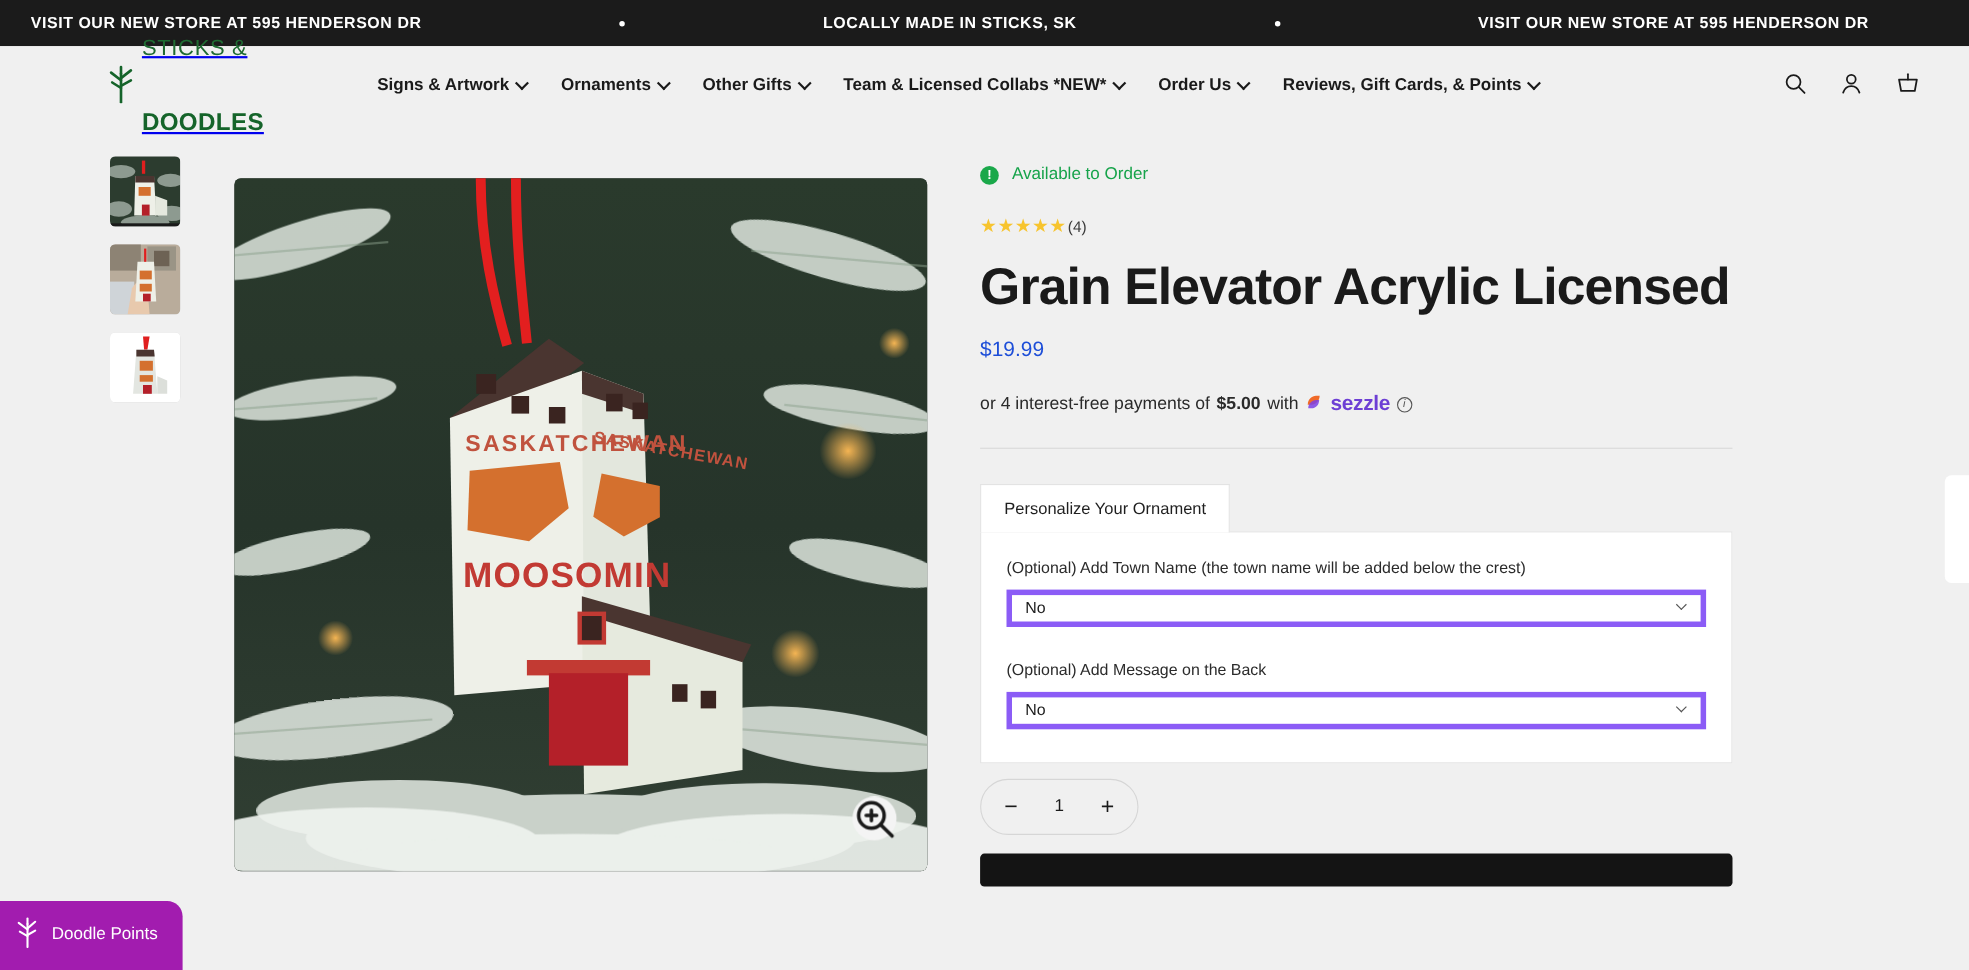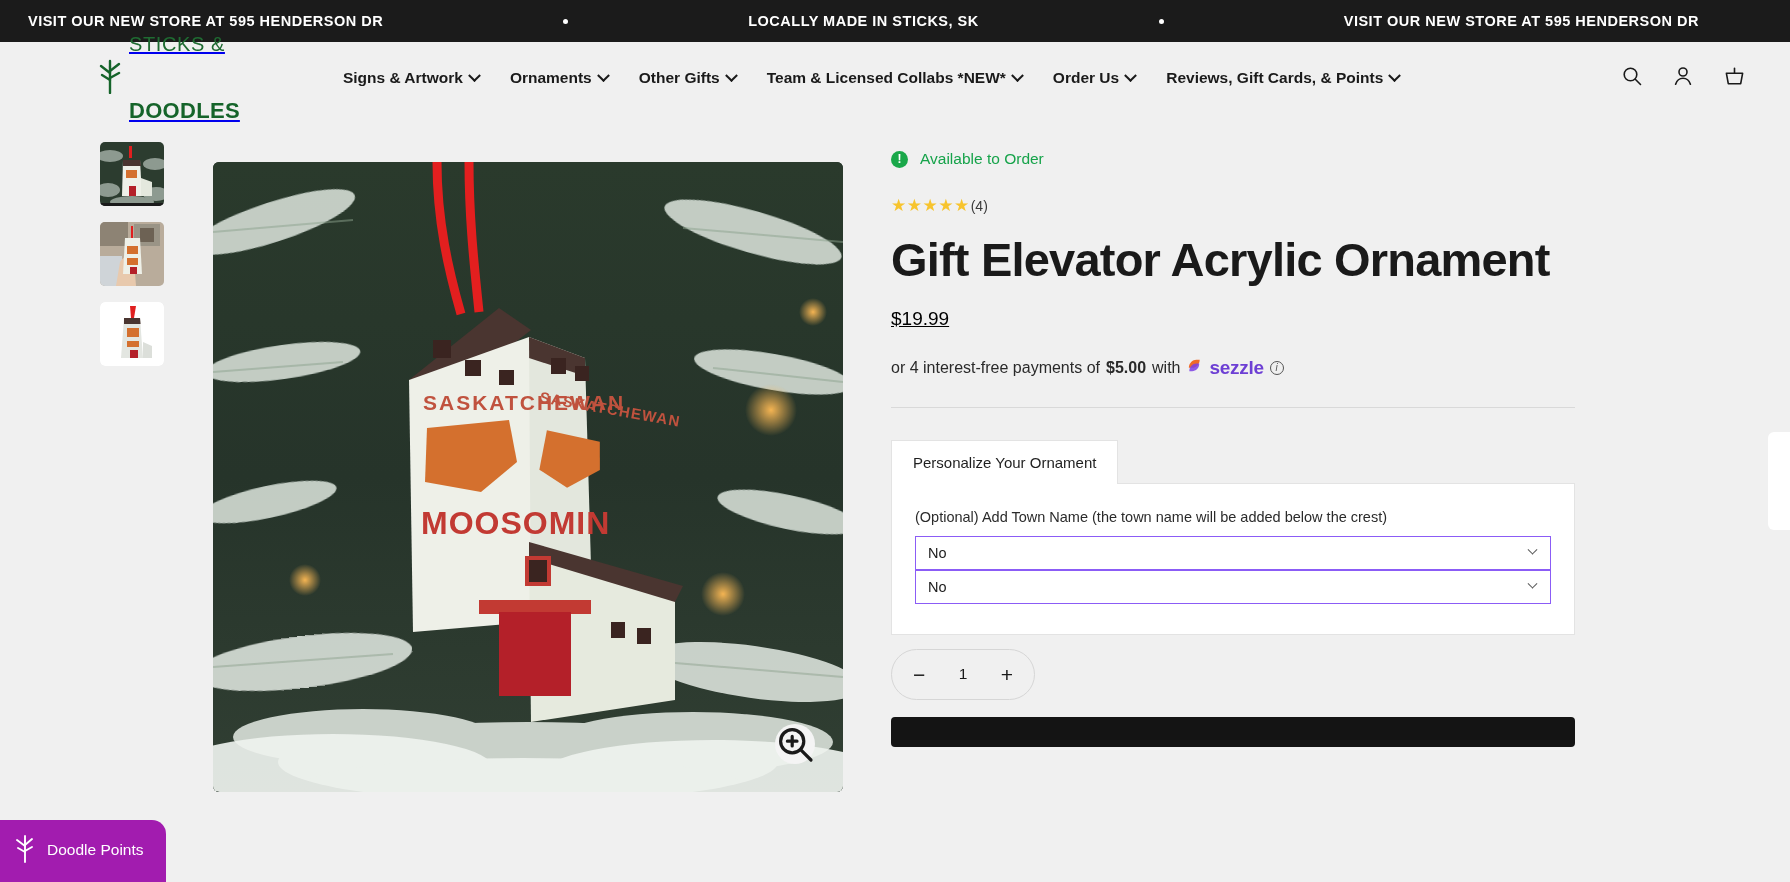--- a/index.html
+++ b/index.html
@@ -144,21 +144,21 @@
   .rating-count { font-size: 14px; color: #3a3a3a; margin-left: 1px; }
 
   .title {
     font-size: 47px;
     font-weight: 800;
     letter-spacing: -0.8px;
     line-height: 1.06;
     margin-top: 21px;
     font-stretch: condensed;
   }
-  .price { font-size: 19px; margin-top: 23px; color: #000000; text-decoration: underline; }
+  .price { font-size: 19px; margin-top: 23px; color: #1d4ed8; }
 
   .sezzle-line {
     display: flex; align-items: center; gap: 6px;
     margin-top: 27px;
     font-size: 16px; color: #2a2a2a;
   }
   .sezzle-line b { font-weight: 700; }
   .sezzle-word { color: #6d3fd4; font-size: 19px; font-weight: 600; letter-spacing: -.3px; }
   .info-circle {
     width: 14px; height: 14px; border-radius: 50%;
@@ -185,21 +185,21 @@
   .panel-body {
     background: #ffffff;
     border: 1px solid #e3e3e3;
     padding: 25px 23px 30px 23px;
     margin-top: -1px;
   }
   .field-label { font-size: 14.5px; color: #2b2b2b; margin-bottom: 11px; }
   .field-label.second { margin-top: 32px; }
   .select {
     position: relative;
-    border: 1px solid #8b5cf6;
+    border: 5px solid #8b5cf6;
     height: 34px;
     display: flex; align-items: center;
     padding: 0 12px;
     font-size: 14.5px; color: #1a1a1a;
     background: #fff;
     cursor: pointer;
   }
   .select .caret {
     position: absolute; right: 14px;
     width: 7px; height: 7px;
@@ -497,21 +497,21 @@
     <div class="availability">
       <span class="avail-icon">!</span>
       <span class="avail-text">Available to Order</span>
     </div>
 
     <div class="rating">
       <span class="stars">★★★★★</span>
       <span class="rating-count">(4)</span>
     </div>
 
-    <h1 class="title">Gift Elevator Acrylic Ornament</h1>
+    <h1 class="title">Grain Elevator Acrylic Licensed</h1>
 
     <div class="price">$19.99</div>
 
     <div class="sezzle-line">
       <span>or 4 interest-free payments of</span>
       <b>$5.00</b>
       <span>with</span>
       <span>
         <svg width="17" height="17" viewBox="0 0 18 18" aria-hidden="true">
           <path d="M3 11.5 C3 6.5 7 3 11 3 L14.5 3 C14.5 8 10.5 11.5 6.5 11.5 Z" fill="#f06a28"></path>
@@ -529,20 +529,21 @@
         <div class="panel-tab">Personalize Your Ornament</div>
       </div>
       <div class="panel-body">
 
         <div class="field-label">(Optional) Add Town Name (the town name will be added below the crest)</div>
         <div class="select">
           <span>No</span>
           <span class="caret"></span>
         </div>
 
+        <div class="field-label second">(Optional) Add Message on the Back</div>
         <div class="select">
           <span>No</span>
           <span class="caret"></span>
         </div>
 
       </div>
     </div>
 
     <div class="qty-box">
       <button class="qty-btn">−</button>

